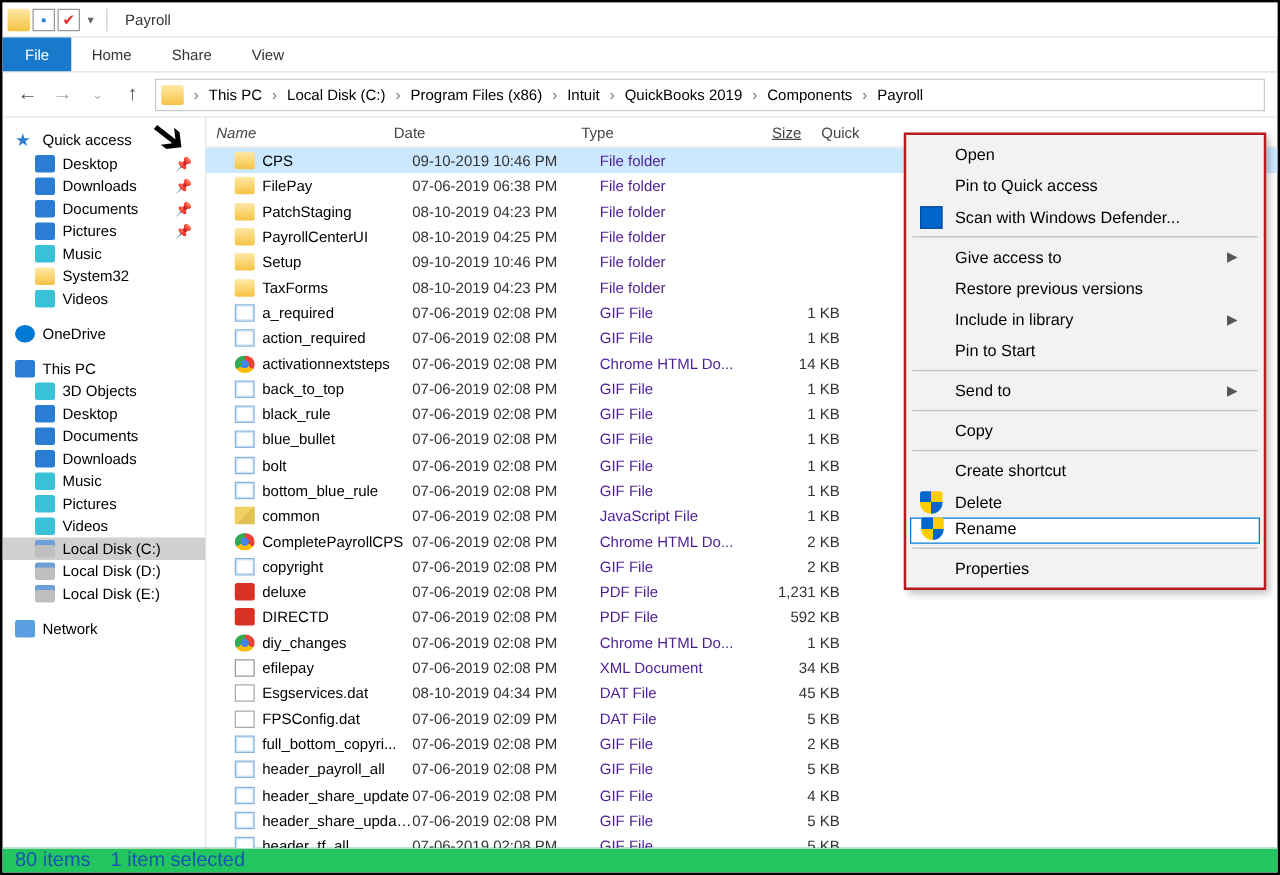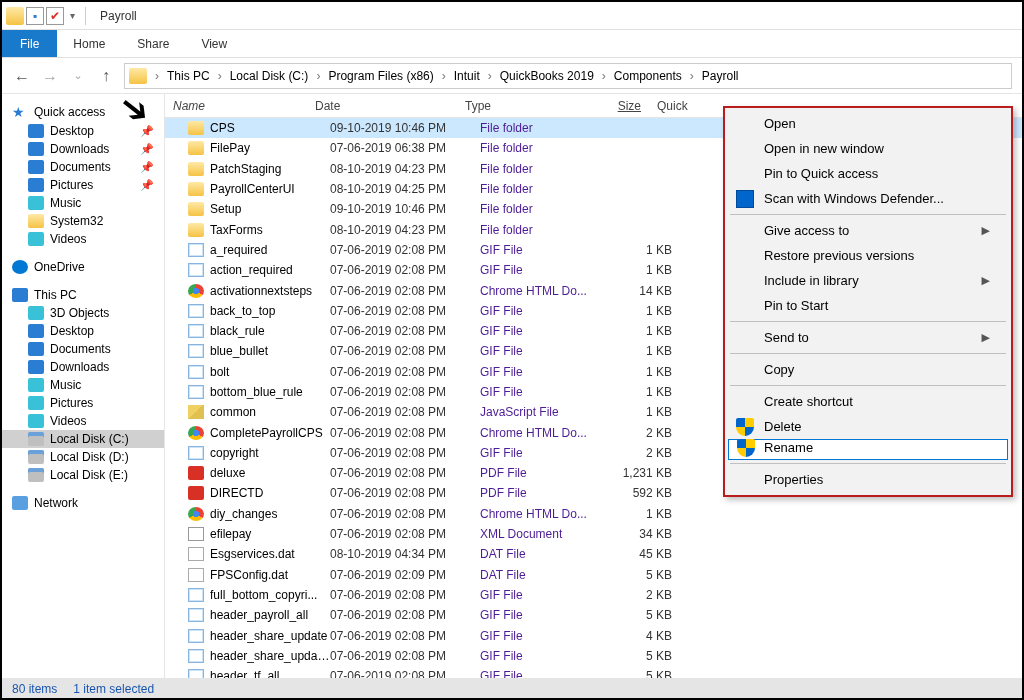--- a/index.html
+++ b/index.html
@@ -61,21 +61,21 @@
 .row .tp { width: 118px; color: #4c1d95; overflow: hidden; text-overflow: ellipsis; white-space: nowrap; }
 .row .sz { width: 74px; text-align: right; color: #333; }
 
 .ic-gif { background: #fff; border: 1px solid #88b4e0; box-shadow: inset 0 0 0 1px #cfe3f7; }
 .ic-chrome { background: radial-gradient(circle at 50% 50%, #4285f4 30%, transparent 31%), conic-gradient(#ea4335 0 120deg, #fbbc05 120deg 240deg, #34a853 240deg 360deg); border-radius: 50%; }
 .ic-js { background: linear-gradient(135deg,#f0d060 50%,#e0c050 50%); }
 .ic-pdf { background: #d93025; border-radius: 2px; }
 .ic-xml { background: #fff; border: 1px solid #999; }
 .ic-dat { background: #fff; border: 1px solid #aaa; }
 
-.statusbar { position: absolute; bottom: 0; left: 0; right: 0; height: 20px; border-top: 1px solid #e5e5e5; display: flex; align-items: center; padding: 0 10px; gap: 16px; background: #e5e5e5; color: #1a56b0; font-size: 12px; }
+.statusbar { position: absolute; bottom: 0; left: 0; right: 0; height: 20px; border-top: 1px solid #e5e5e5; display: flex; align-items: center; padding: 0 10px; gap: 16px; background: #22c55e; color: #1a56b0; font-size: 16px; }
 
 .ctxmenu { position: absolute; top: 104px; left: 682px; width: 290px; background: #f2f2f2; border: 2px solid #b91c1c; box-shadow: 3px 3px 6px rgba(0,0,0,.25); padding: 3px; z-index: 50; font-size: 13px; margin-left: 39px; }
 .ctxmenu .mi { padding: 5px 18px 5px 36px; display: flex; align-items: center; position: relative; }
 .ctxmenu .mi .arr { margin-left: auto; color: #555; font-size: 11px; }
 .ctxmenu .mi .mic { position: absolute; left: 8px; width: 18px; height: 18px; }
 .ctxmenu hr { border: none; border-top: 1px solid #c0c0c0; margin: 3px 2px; }
 .ctxmenu .hl { border: 1px solid #0078d4; background: #fff; padding: 0 17px 4px 35px; }
 
 .shield { background: conic-gradient(#ffcc00 0 90deg,#0066cc 90deg 180deg,#ffcc00 180deg 270deg,#0066cc 270deg 360deg); border-radius: 2px 2px 50% 50%; }
 .bluebox { background: #0066cc; border: 1px solid #004a99; }
@@ -440,23 +440,20 @@
   <span>1 item selected</span>
 </div>
 
 <div class="arrow-annot">➔</div>
 
 <div class="ctxmenu">
   <div class="mi">
       <span>Open</span>
     </div>
   <div class="mi">
-      <span>Open in new window</span>
-    </div>
-  <div class="mi">
       <span>Pin to Quick access</span>
     </div>
   <div class="mi">
       <span class="mic bluebox"></span>
       <span>Scan with Windows Defender...</span>
     </div>
   <hr>
   <div class="mi">
       <span>Give access to</span>
       <span class="arr">▶</span>

